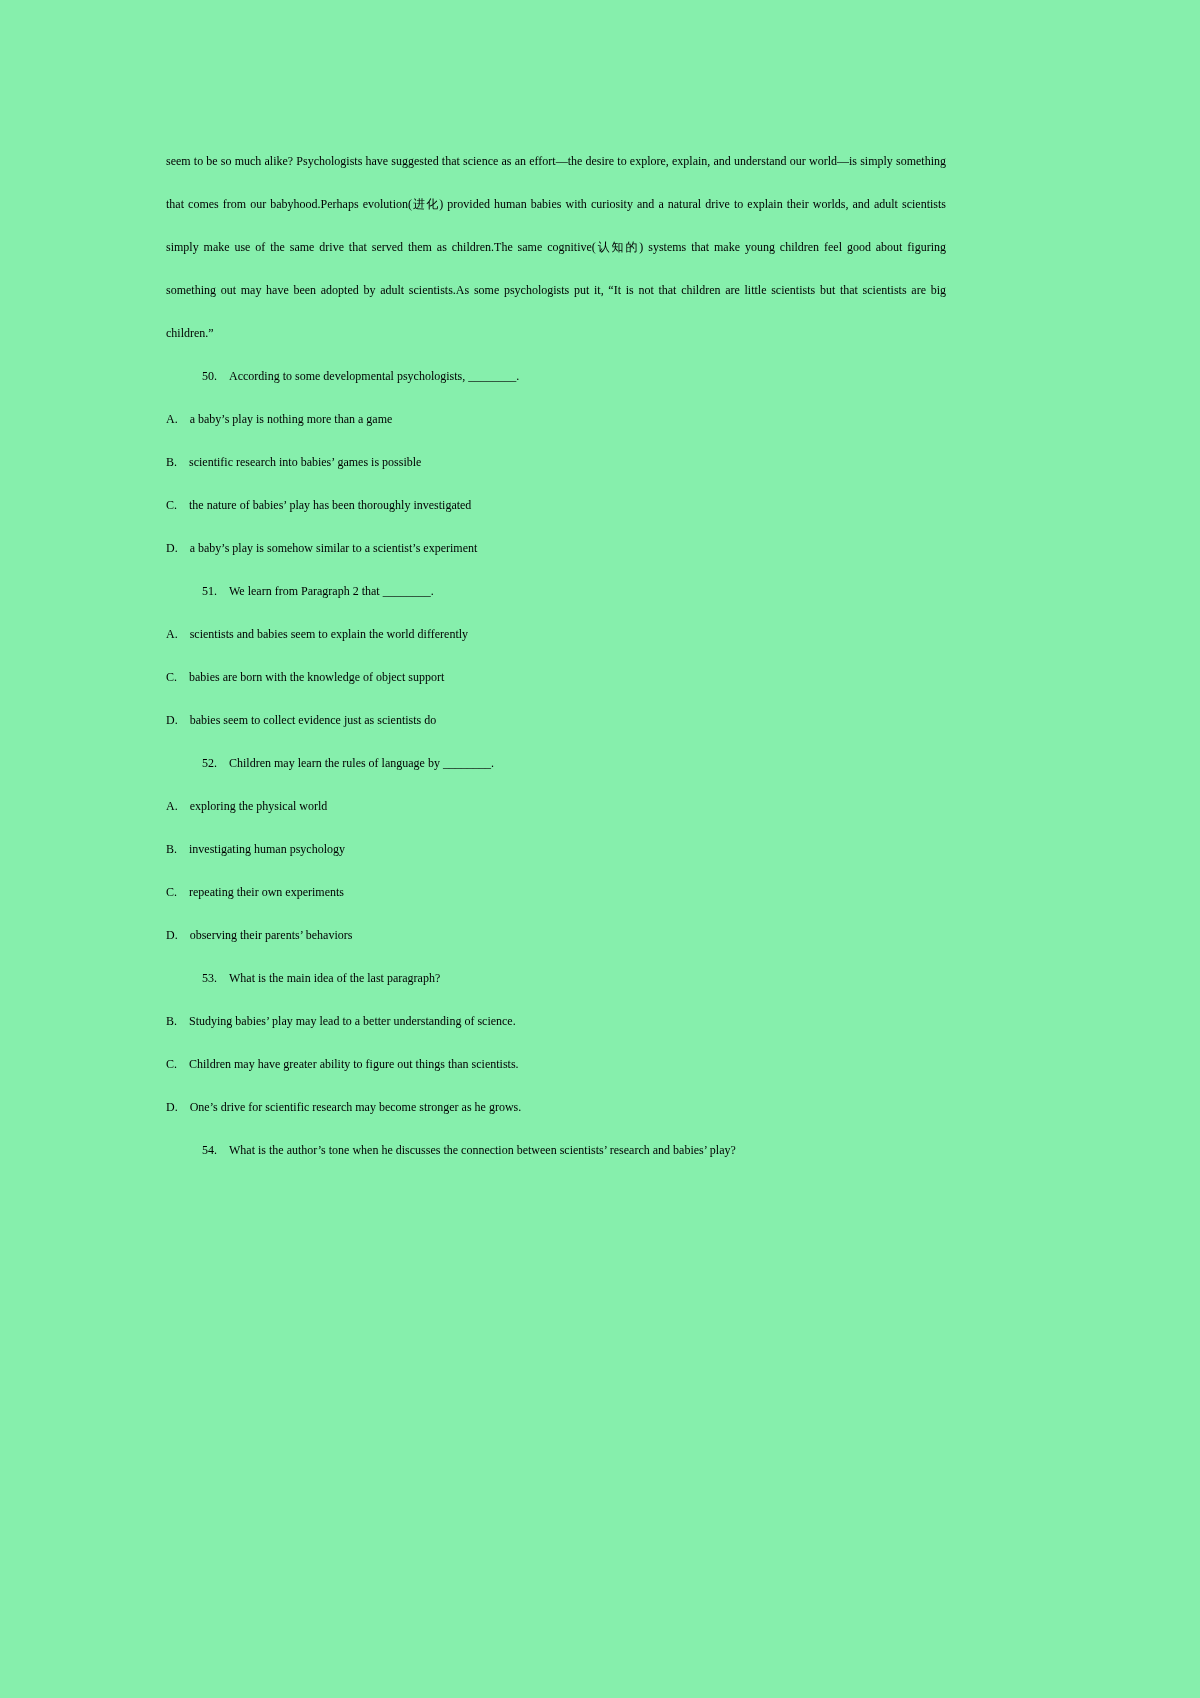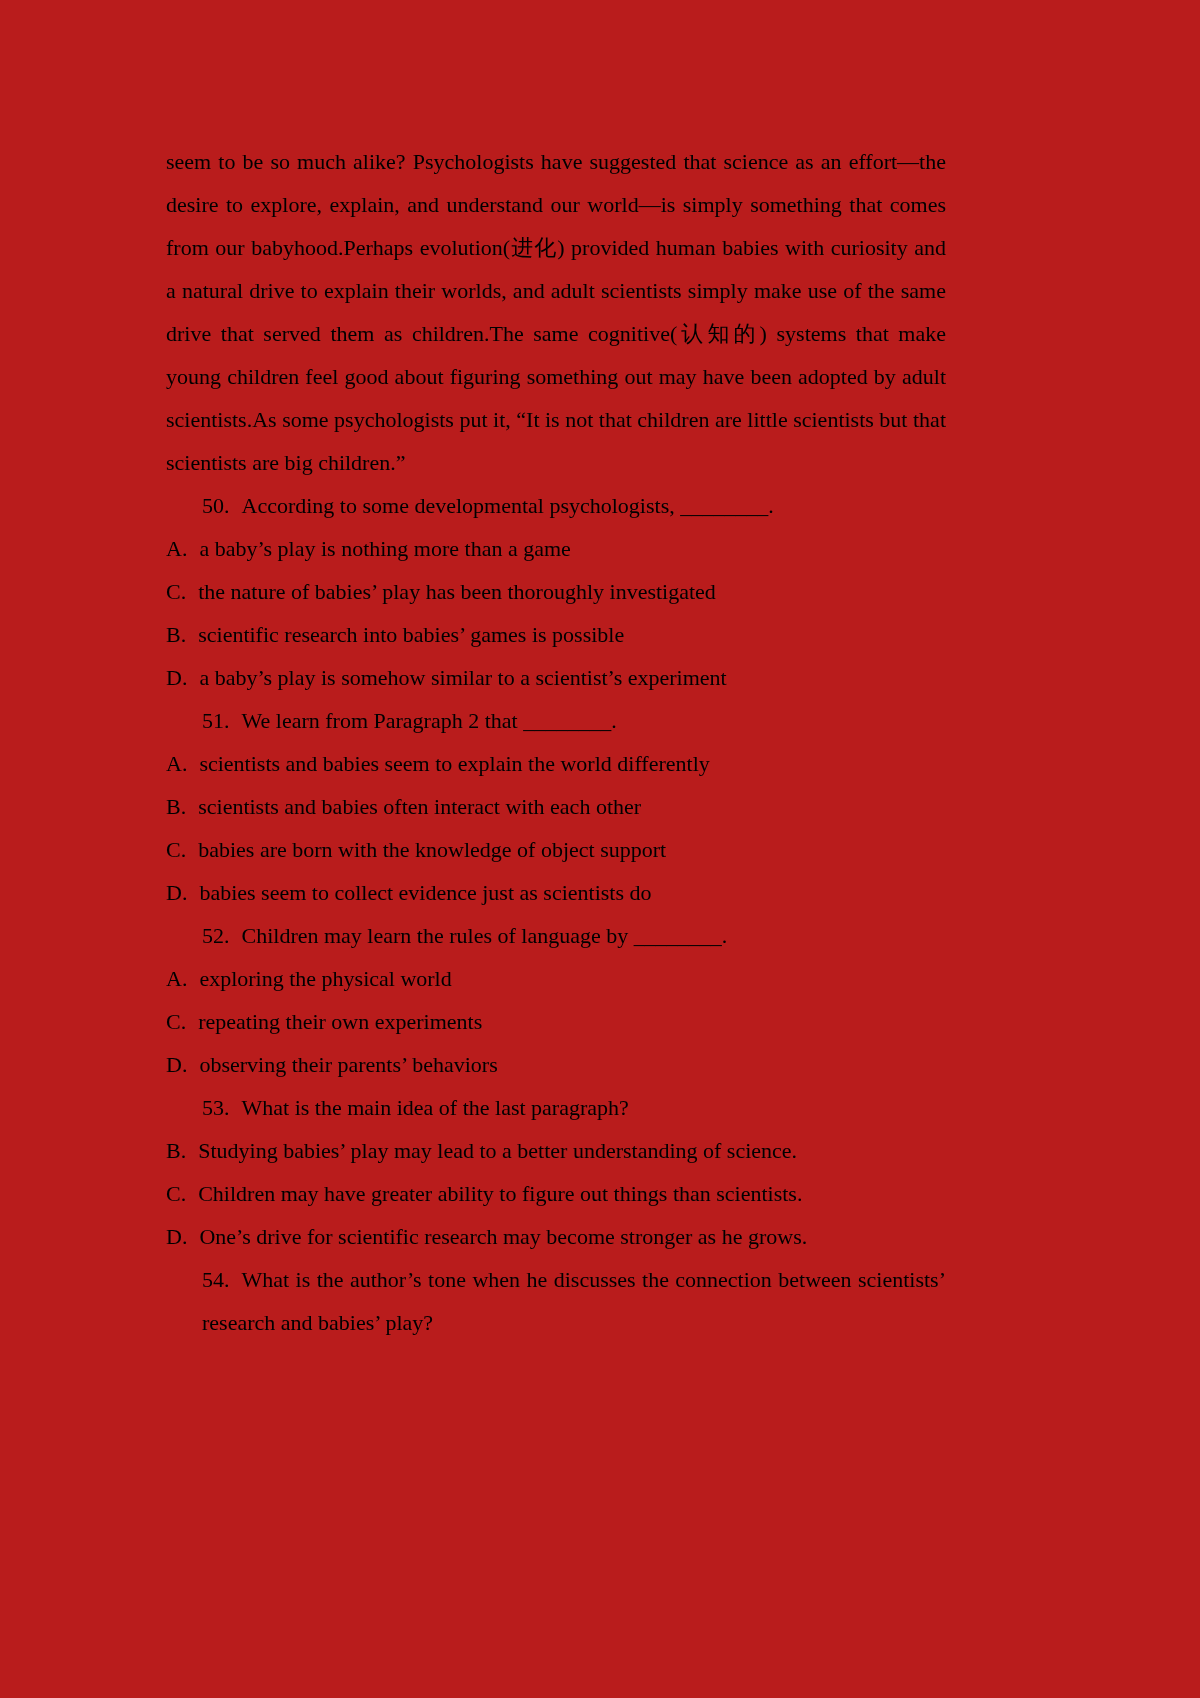--- a/index.html
+++ b/index.html
@@ -3,24 +3,24 @@
 <meta charset="utf-8">
 <title>Reading Comprehension Exam Page</title>
 <style>
   * { box-sizing: border-box; }
   html, body { margin: 0; padding: 0; background: #ffffff; }
 
   .page {
     position: relative;
     width: 1200px;
     height: 1698px;
-    background: #b91c1c;
+    background: #86efac;
     overflow: hidden;
     font-family: "Liberation Serif", "DejaVu Serif", serif;
-    font-size: 22px;
+    font-size: 12px;
     color: #000000;
   }
 
   .content {
     position: absolute;
     left: 166px;
     top: 140px;
     width: 780px;
   }
 
@@ -39,36 +39,36 @@
 <body>
 
 <div class="page">
   <div class="content">
 
     <p class="para">seem to be so much alike? Psychologists have suggested that science as an effort—the desire to explore, explain, and understand our world—is simply something that comes from our babyhood.Perhaps evolution(进化) provided human babies with curiosity and a natural drive to explain their worlds, and adult scientists simply make use of the same drive that served them as children.The same cognitive(认知的) systems that make young children feel good about figuring something out may have been adopted by adult scientists.As some psychologists put it, “It is not that children are little scientists but that scientists are big children.”</p>
 
     <section>
       <p class="stem"><span class="qnum">50.</span><span>According to some developmental psychologists, ________.</span></p>
       <p class="option"><span class="olabel">A.</span><span>a baby’s play is nothing more than a game</span></p>
+      <p class="option"><span class="olabel">B.</span><span>scientific research into babies’ games is possible</span></p>
       <p class="option"><span class="olabel">C.</span><span>the nature of babies’ play has been thoroughly investigated</span></p>
-      <p class="option"><span class="olabel">B.</span><span>scientific research into babies’ games is possible</span></p>
       <p class="option"><span class="olabel">D.</span><span>a baby’s play is somehow similar to a scientist’s experiment</span></p>
     </section>
 
     <section>
       <p class="stem"><span class="qnum">51.</span><span>We learn from Paragraph 2 that ________.</span></p>
       <p class="option"><span class="olabel">A.</span><span>scientists and babies seem to explain the world differently</span></p>
-      <p class="option"><span class="olabel">B.</span><span>scientists and babies often interact with each other</span></p>
       <p class="option"><span class="olabel">C.</span><span>babies are born with the knowledge of object support</span></p>
       <p class="option"><span class="olabel">D.</span><span>babies seem to collect evidence just as scientists do</span></p>
     </section>
 
     <section>
       <p class="stem"><span class="qnum">52.</span><span>Children may learn the rules of language by ________.</span></p>
       <p class="option"><span class="olabel">A.</span><span>exploring the physical world</span></p>
+      <p class="option"><span class="olabel">B.</span><span>investigating human psychology</span></p>
       <p class="option"><span class="olabel">C.</span><span>repeating their own experiments</span></p>
       <p class="option"><span class="olabel">D.</span><span>observing their parents’ behaviors</span></p>
     </section>
 
     <section>
       <p class="stem"><span class="qnum">53.</span><span>What is the main idea of the last paragraph?</span></p>
       <p class="option"><span class="olabel">B.</span><span>Studying babies’ play may lead to a better understanding of science.</span></p>
       <p class="option"><span class="olabel">C.</span><span>Children may have greater ability to figure out things than scientists.</span></p>
       <p class="option"><span class="olabel">D.</span><span>One’s drive for scientific research may become stronger as he grows.</span></p>
     </section>

